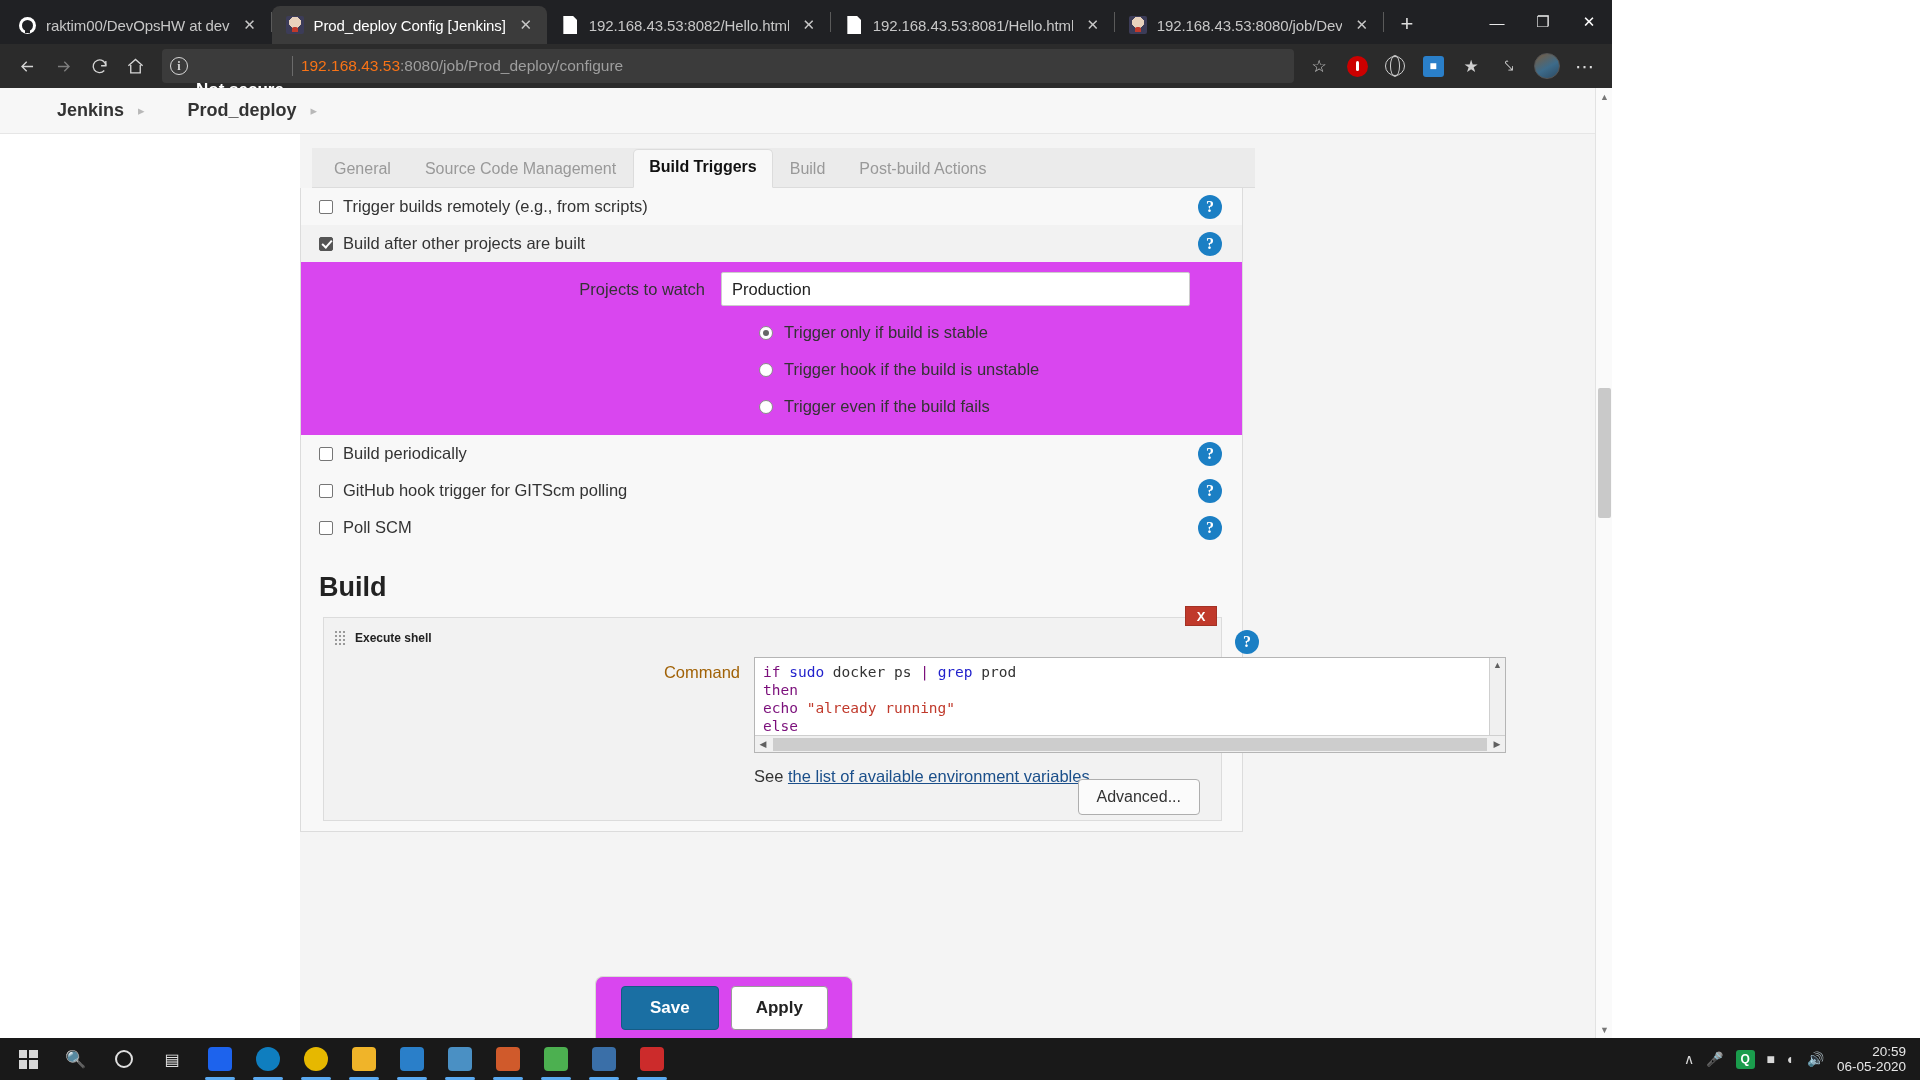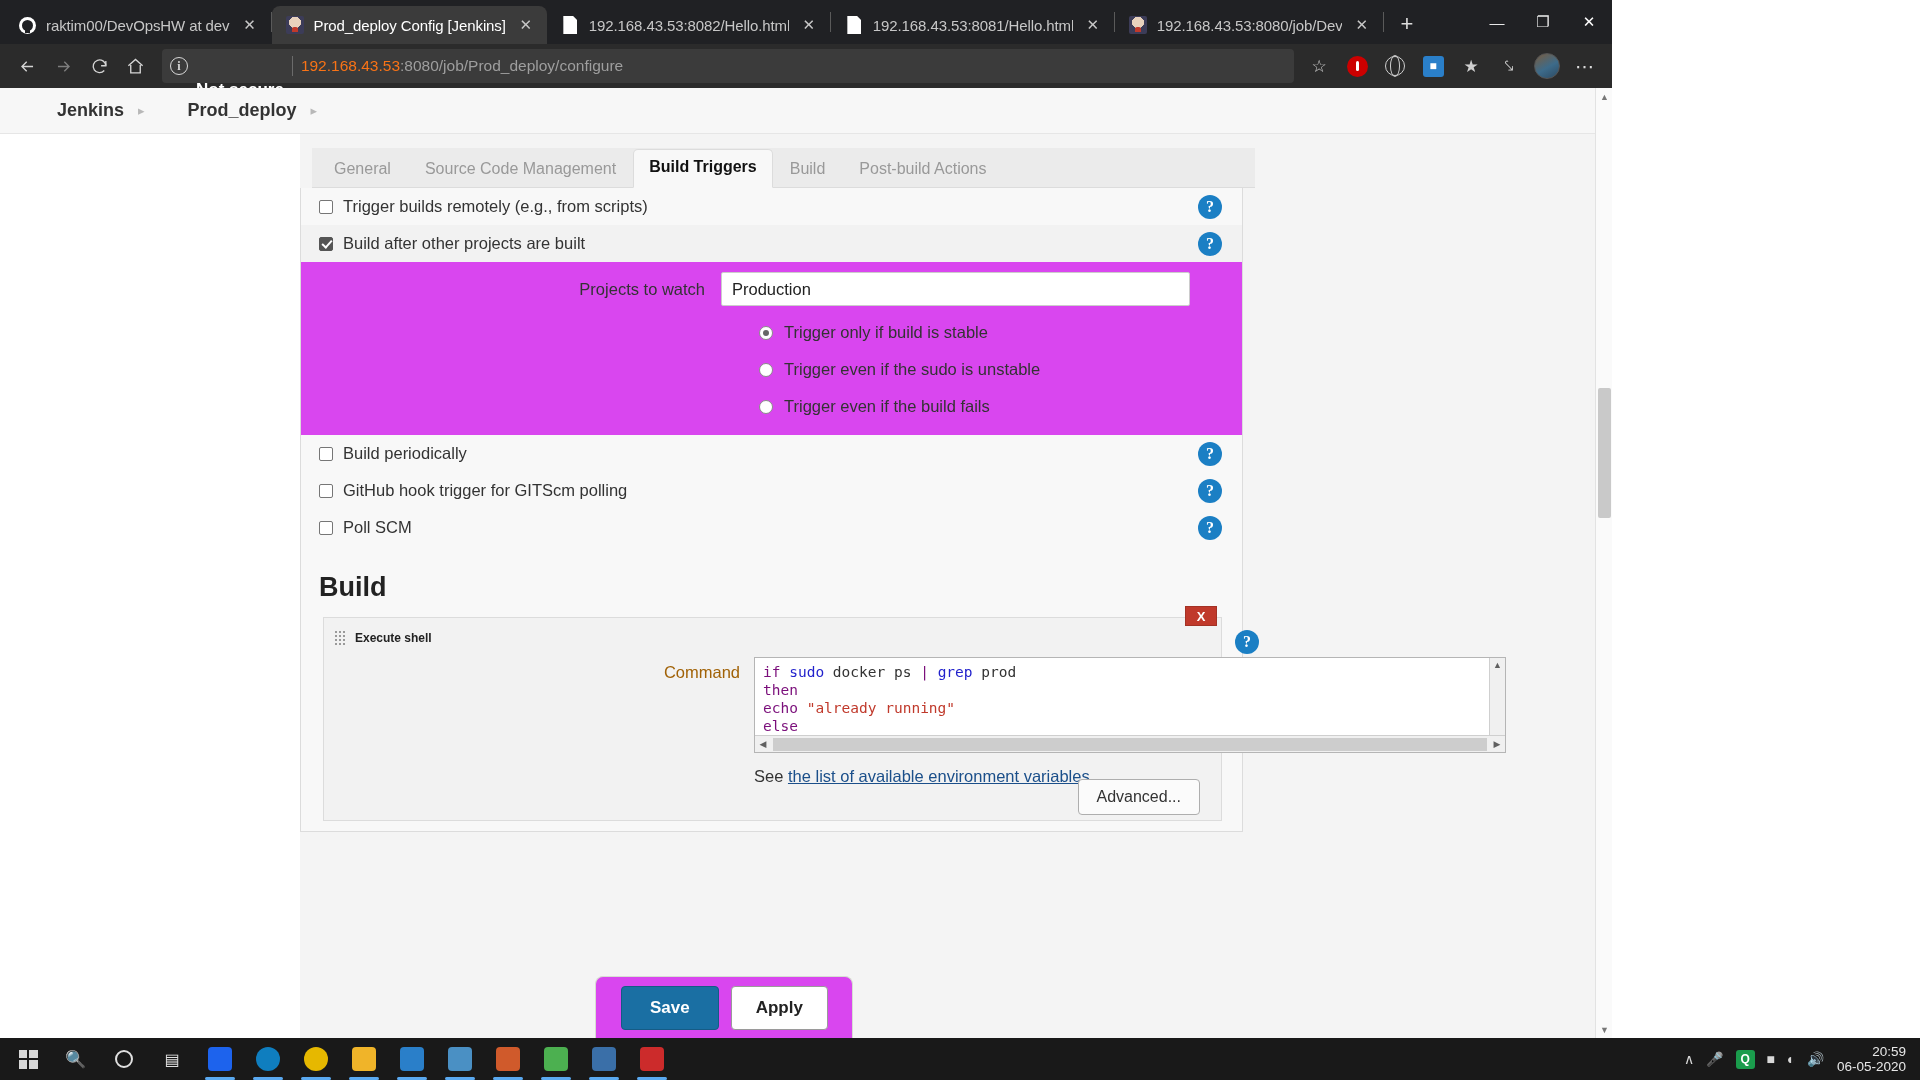--- a/index.html
+++ b/index.html
@@ -471,21 +471,21 @@
             <div class="field-row">
               <span class="field-label">Projects to watch</span>
               <span class="field-input">Production</span>
             </div>
             <div class="radio-row">
               <span class="radio on"></span>
               <span class="radio-label">Trigger only if build is stable</span>
             </div>
             <div class="radio-row">
               <span class="radio"></span>
-              <span class="radio-label">Trigger even if the sudo is unstable</span>
+              <span class="radio-label">Trigger hook if the build is unstable</span>
             </div>
             <div class="radio-row">
               <span class="radio"></span>
               <span class="radio-label">Trigger even if the build fails</span>
             </div>
           </div>
 
           <div class="row">
             <span class="chk"></span>
             <span class="row-label">Build periodically</span>

